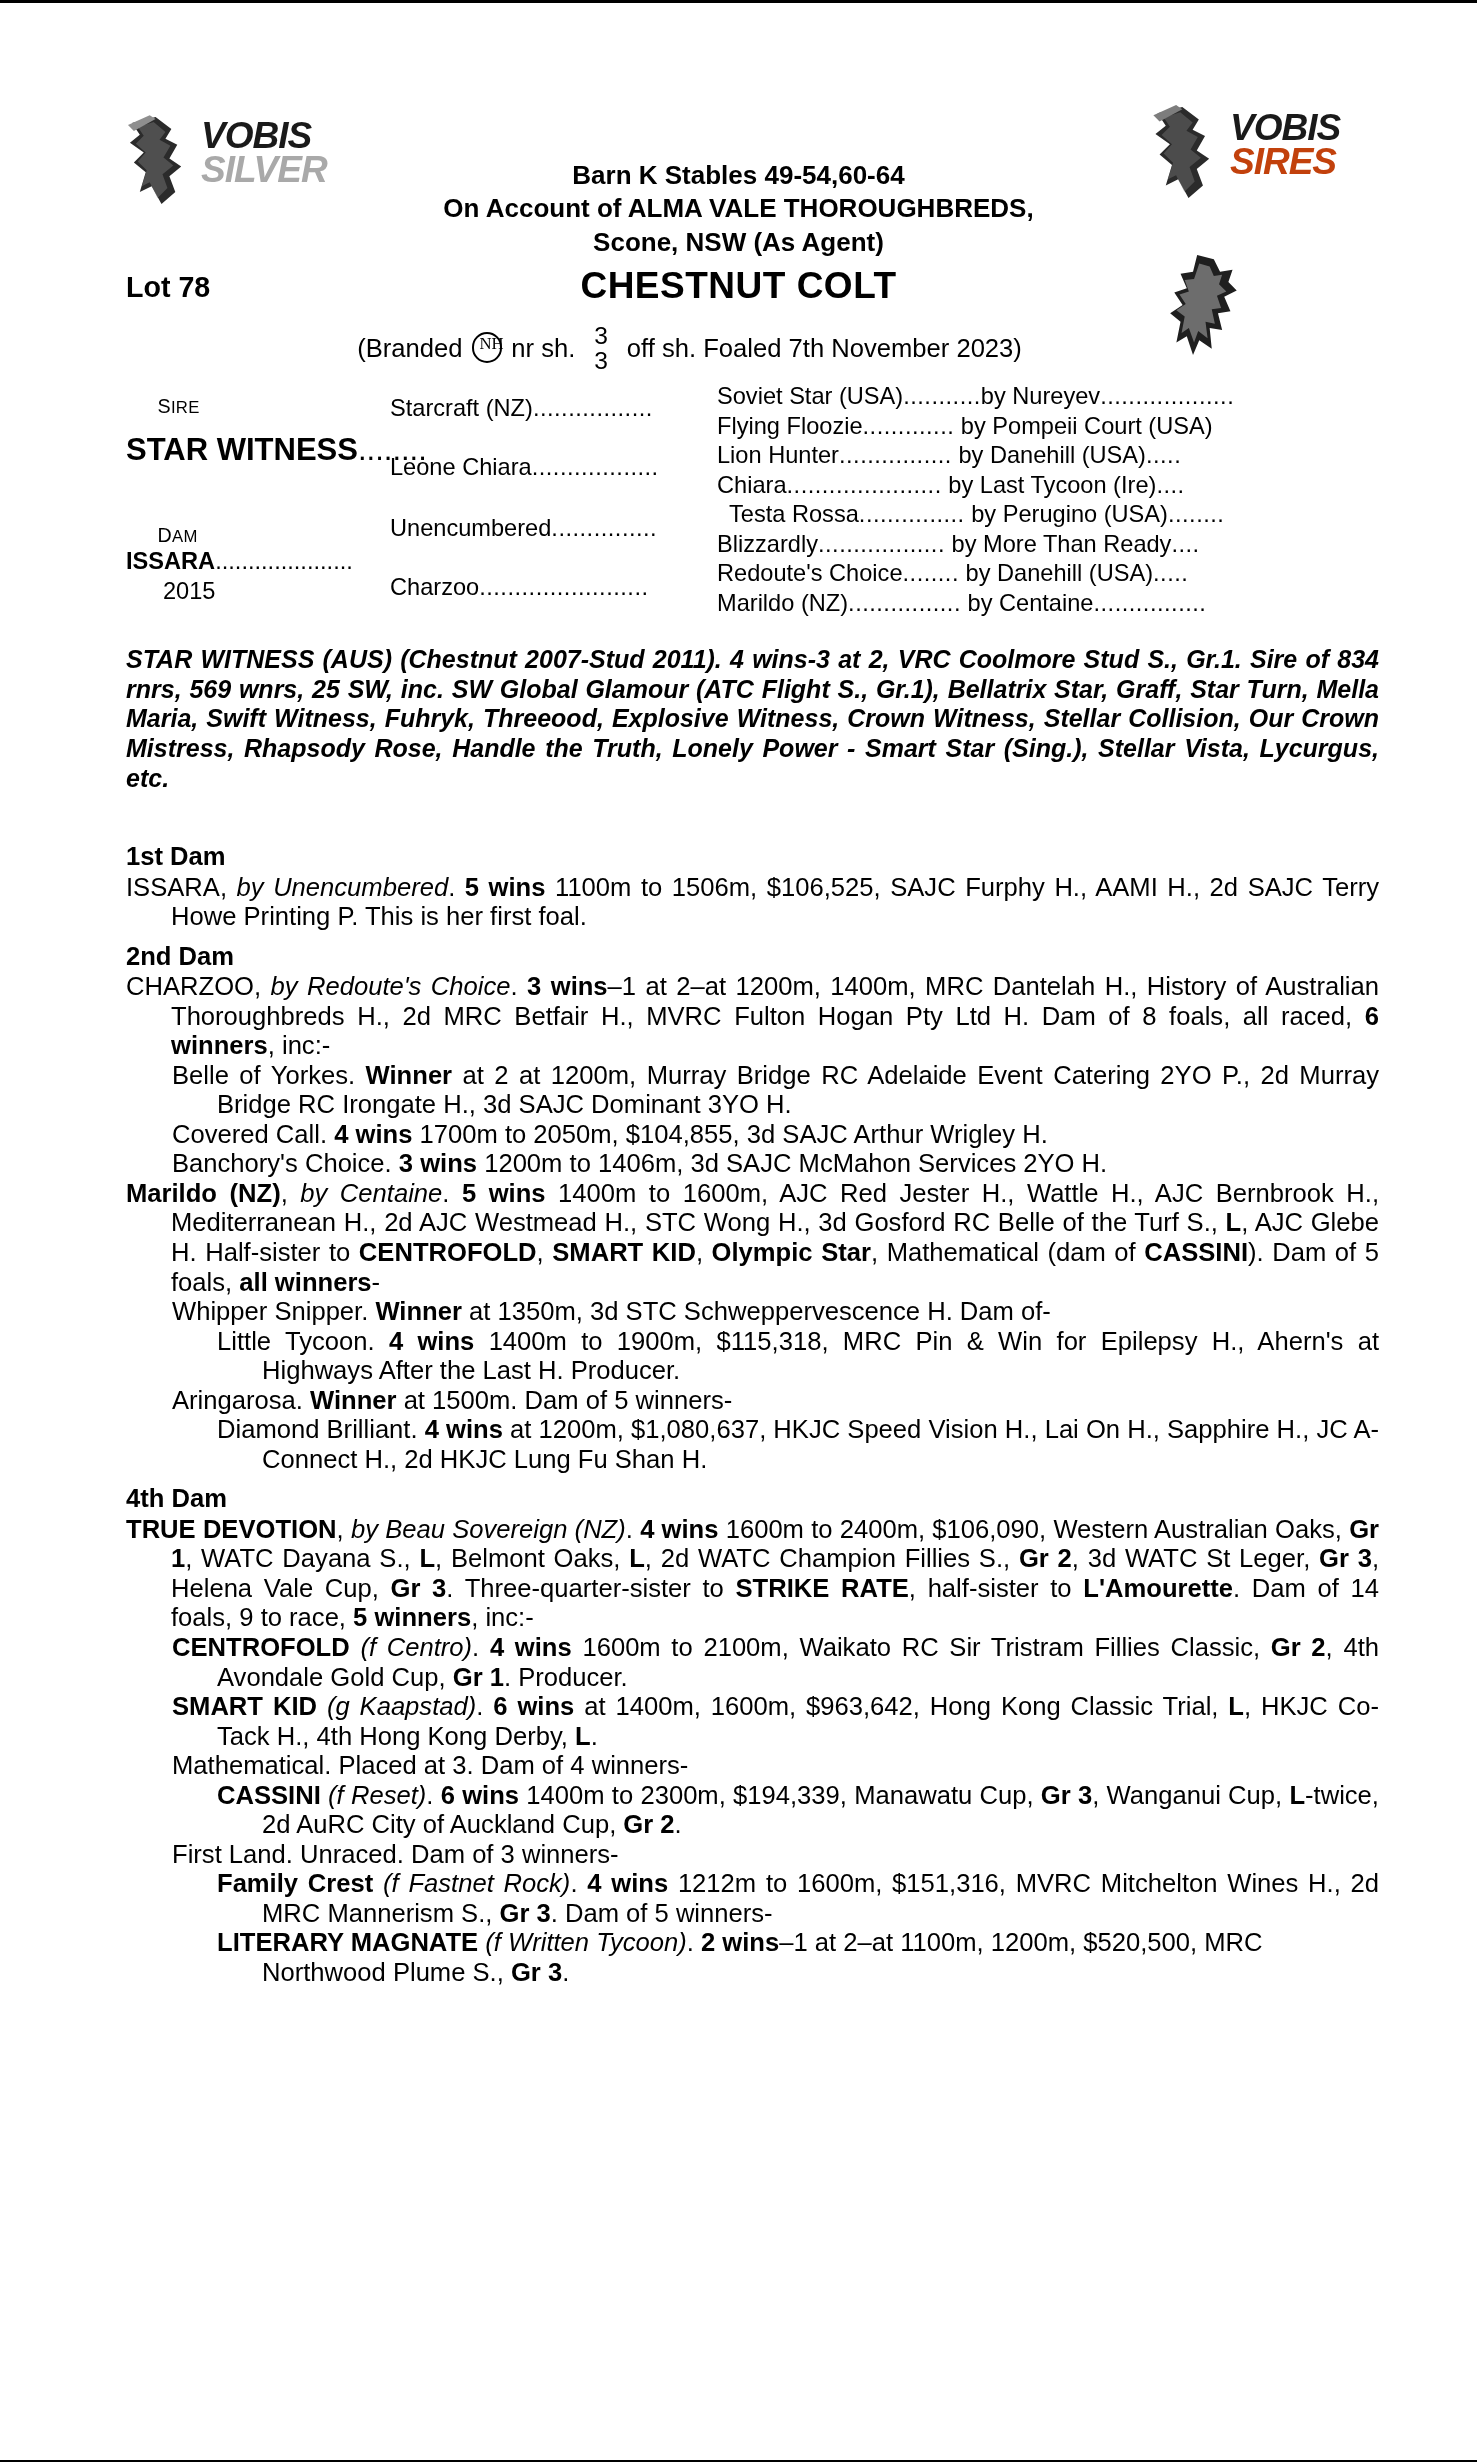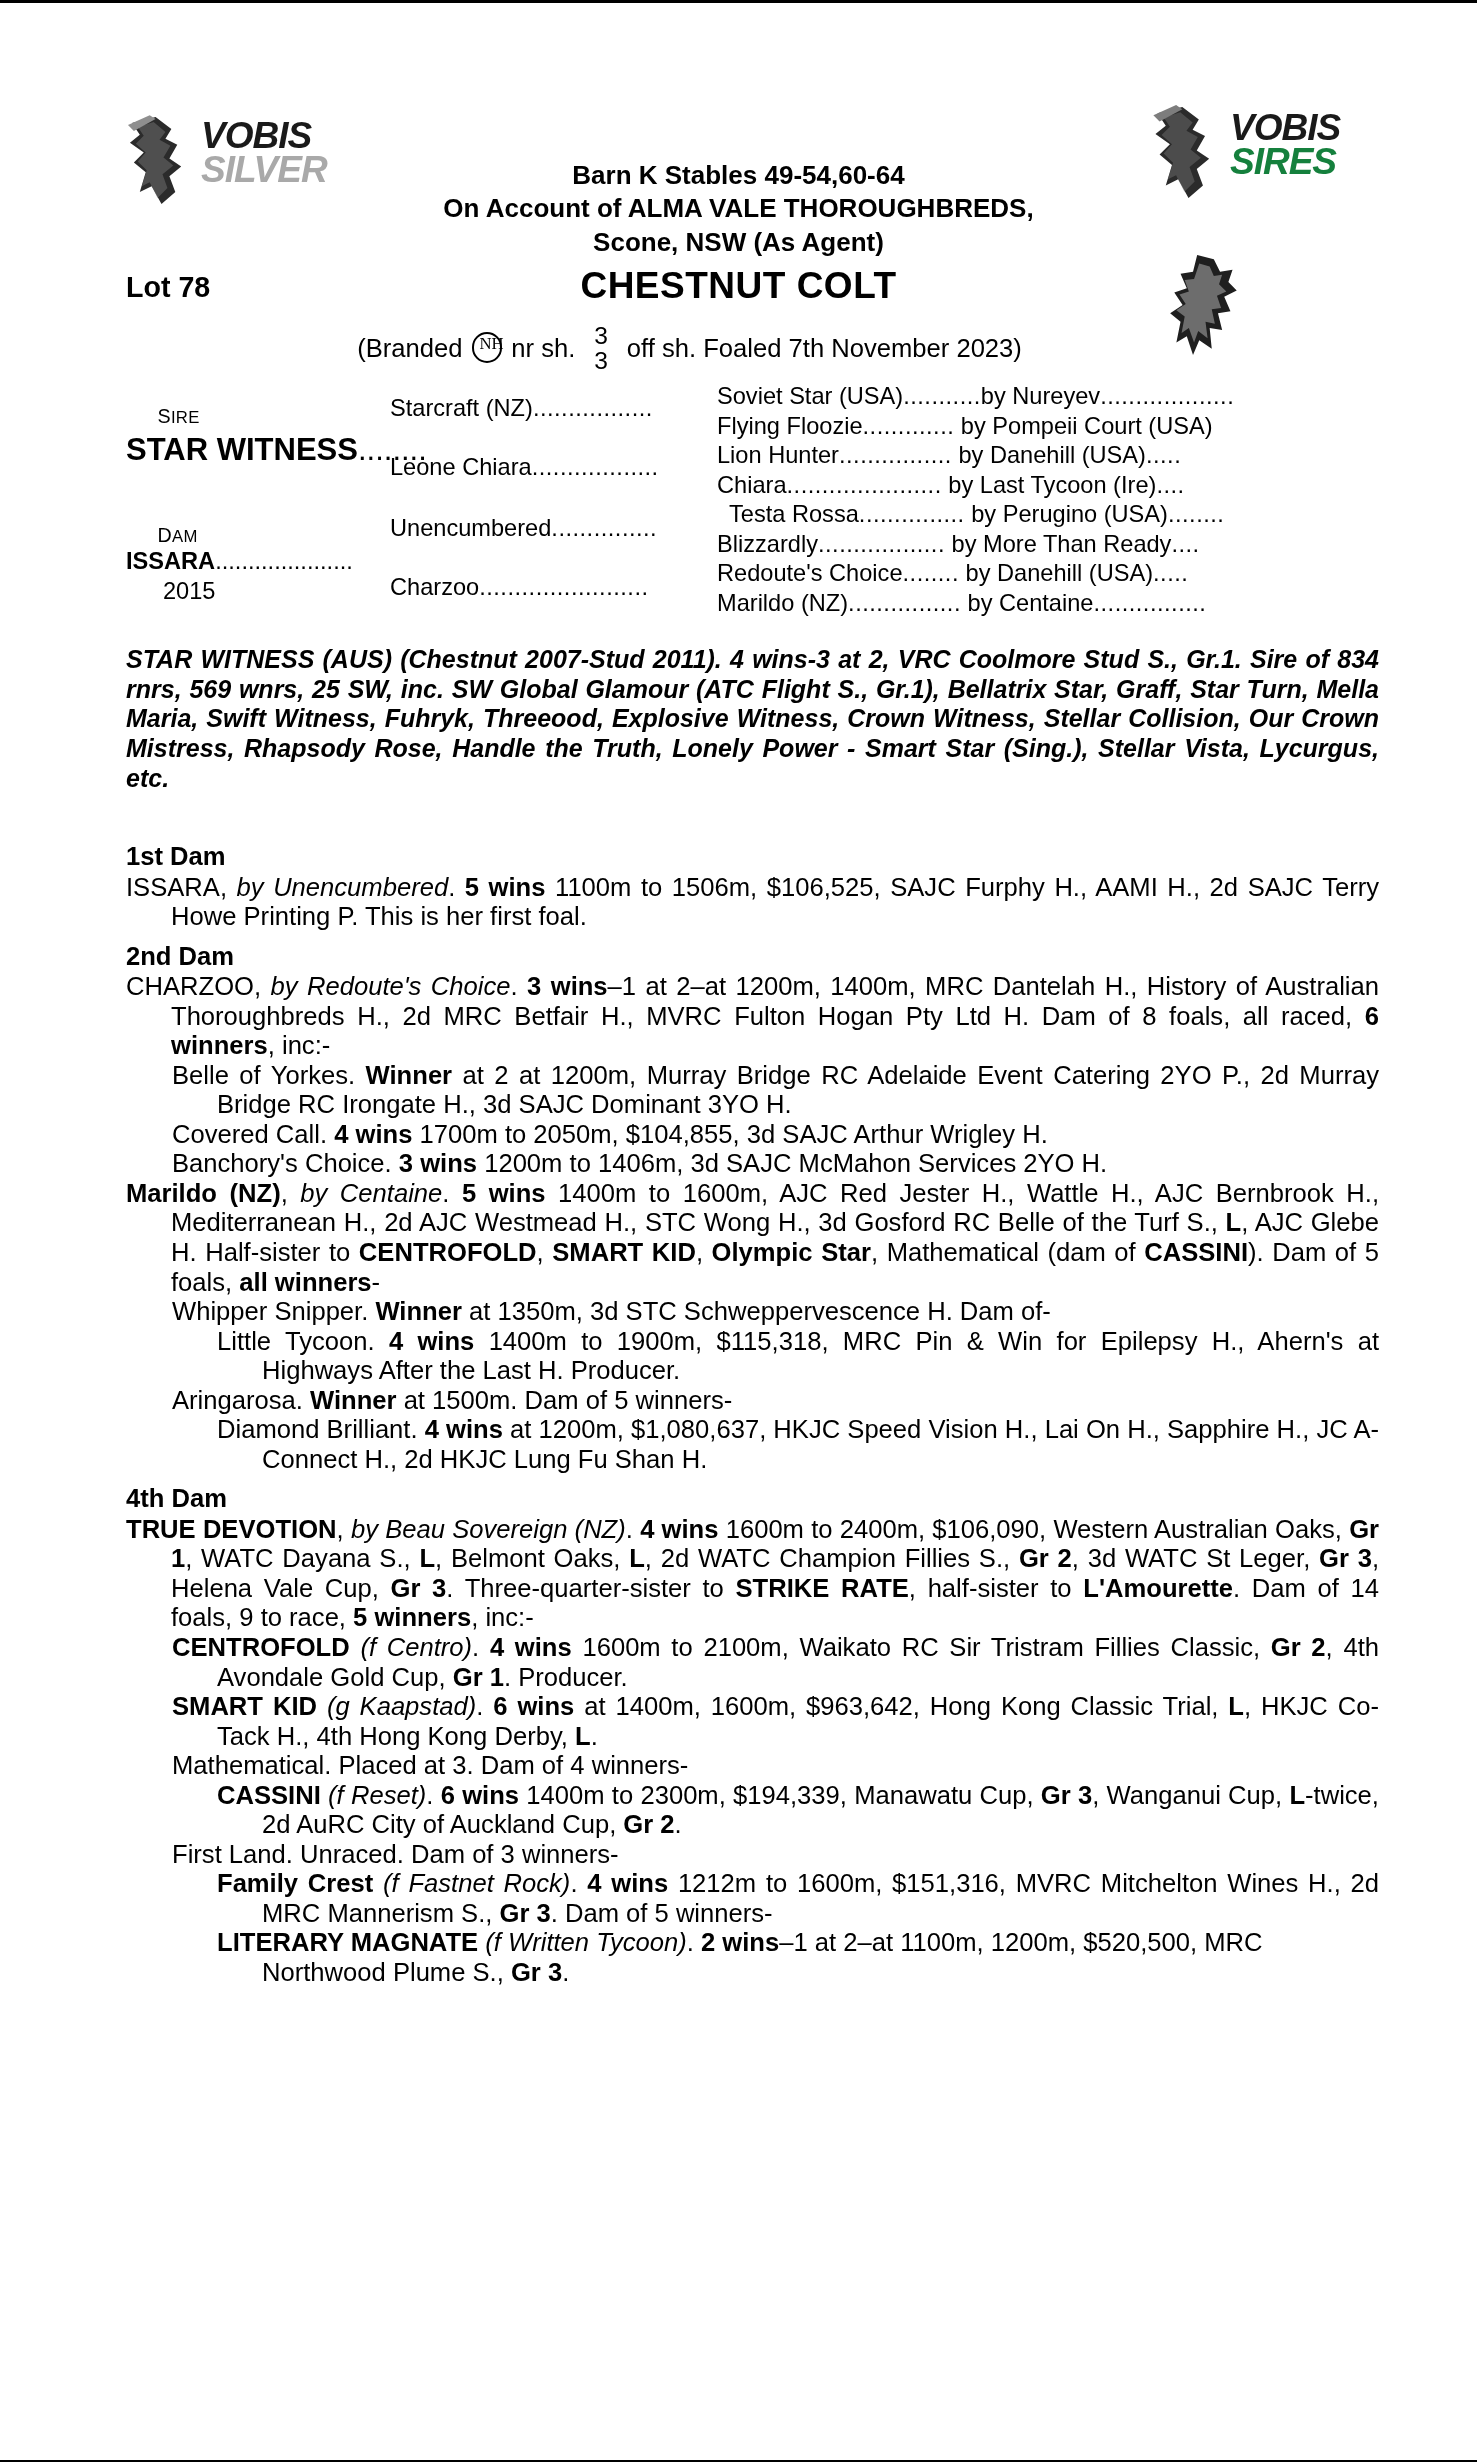--- a/index.html
+++ b/index.html
@@ -49,21 +49,21 @@
   }
   .logo-wordmark {
     font-family: "Liberation Sans", sans-serif;
     font-weight: bold;
     font-style: italic;
     letter-spacing: -1px;
     line-height: 0.92;
   }
   .lw-top { font-size: 37px; color: #1a1a1a; }
   .lw-bot-silver { font-size: 37px; color: #a9a9a9; }
-  .lw-bot-sires { font-size: 37px; color: #15803d; }
+  .lw-bot-sires { font-size: 37px; color: #c2410c; }
   .horse-mark { position:absolute; left:0; top:2px; }
   .rr-word {
     font-family: "Liberation Sans", sans-serif;
     line-height: 1.0;
   }
   .rr-top { font-size: 29.6px; color: #2b2b2b; letter-spacing: 1px;}
   .rr-mid { font-size: 31.5px; font-weight: bold; color: #1a1a1a; letter-spacing: 0.5px;}
   .rr-bot { font-size: 29.6px; font-weight: bold; color: #1a1a1a; letter-spacing: 0.5px;}
 
   
@@ -147,21 +147,21 @@
   .ped-col-left {
     position: absolute;
     left: 0; top: 0;
     width: 256px;
   }
   .smallcap {
     font-variant: normal;
     font-size: 19.7px;
     letter-spacing: 0.3px;
   }
-  .sire-label { position: absolute; left: 31.5px; top: 22px; }
+  .sire-label { position: absolute; left: 31.5px; top: 12px; }
   .sire-name  { position: absolute; left: 0px;  top: 49px; font-weight: bold; font-size: 31px; white-space: nowrap; text-align: center;}
   .dam-label  { position: absolute; left: 31.5px; top: 141px; }
   .dam-name   { position: absolute; left: 0px;  top: 165px; font-weight: bold; font-size: 23.6px; white-space: nowrap;}
   .dam-year   { position: absolute; left: 37px; top: 195px; font-size: 23.6px;}
 
   .ped-col-mid {
     position: absolute;
     left: 264px;
     top: 0;
     width: 315px;

